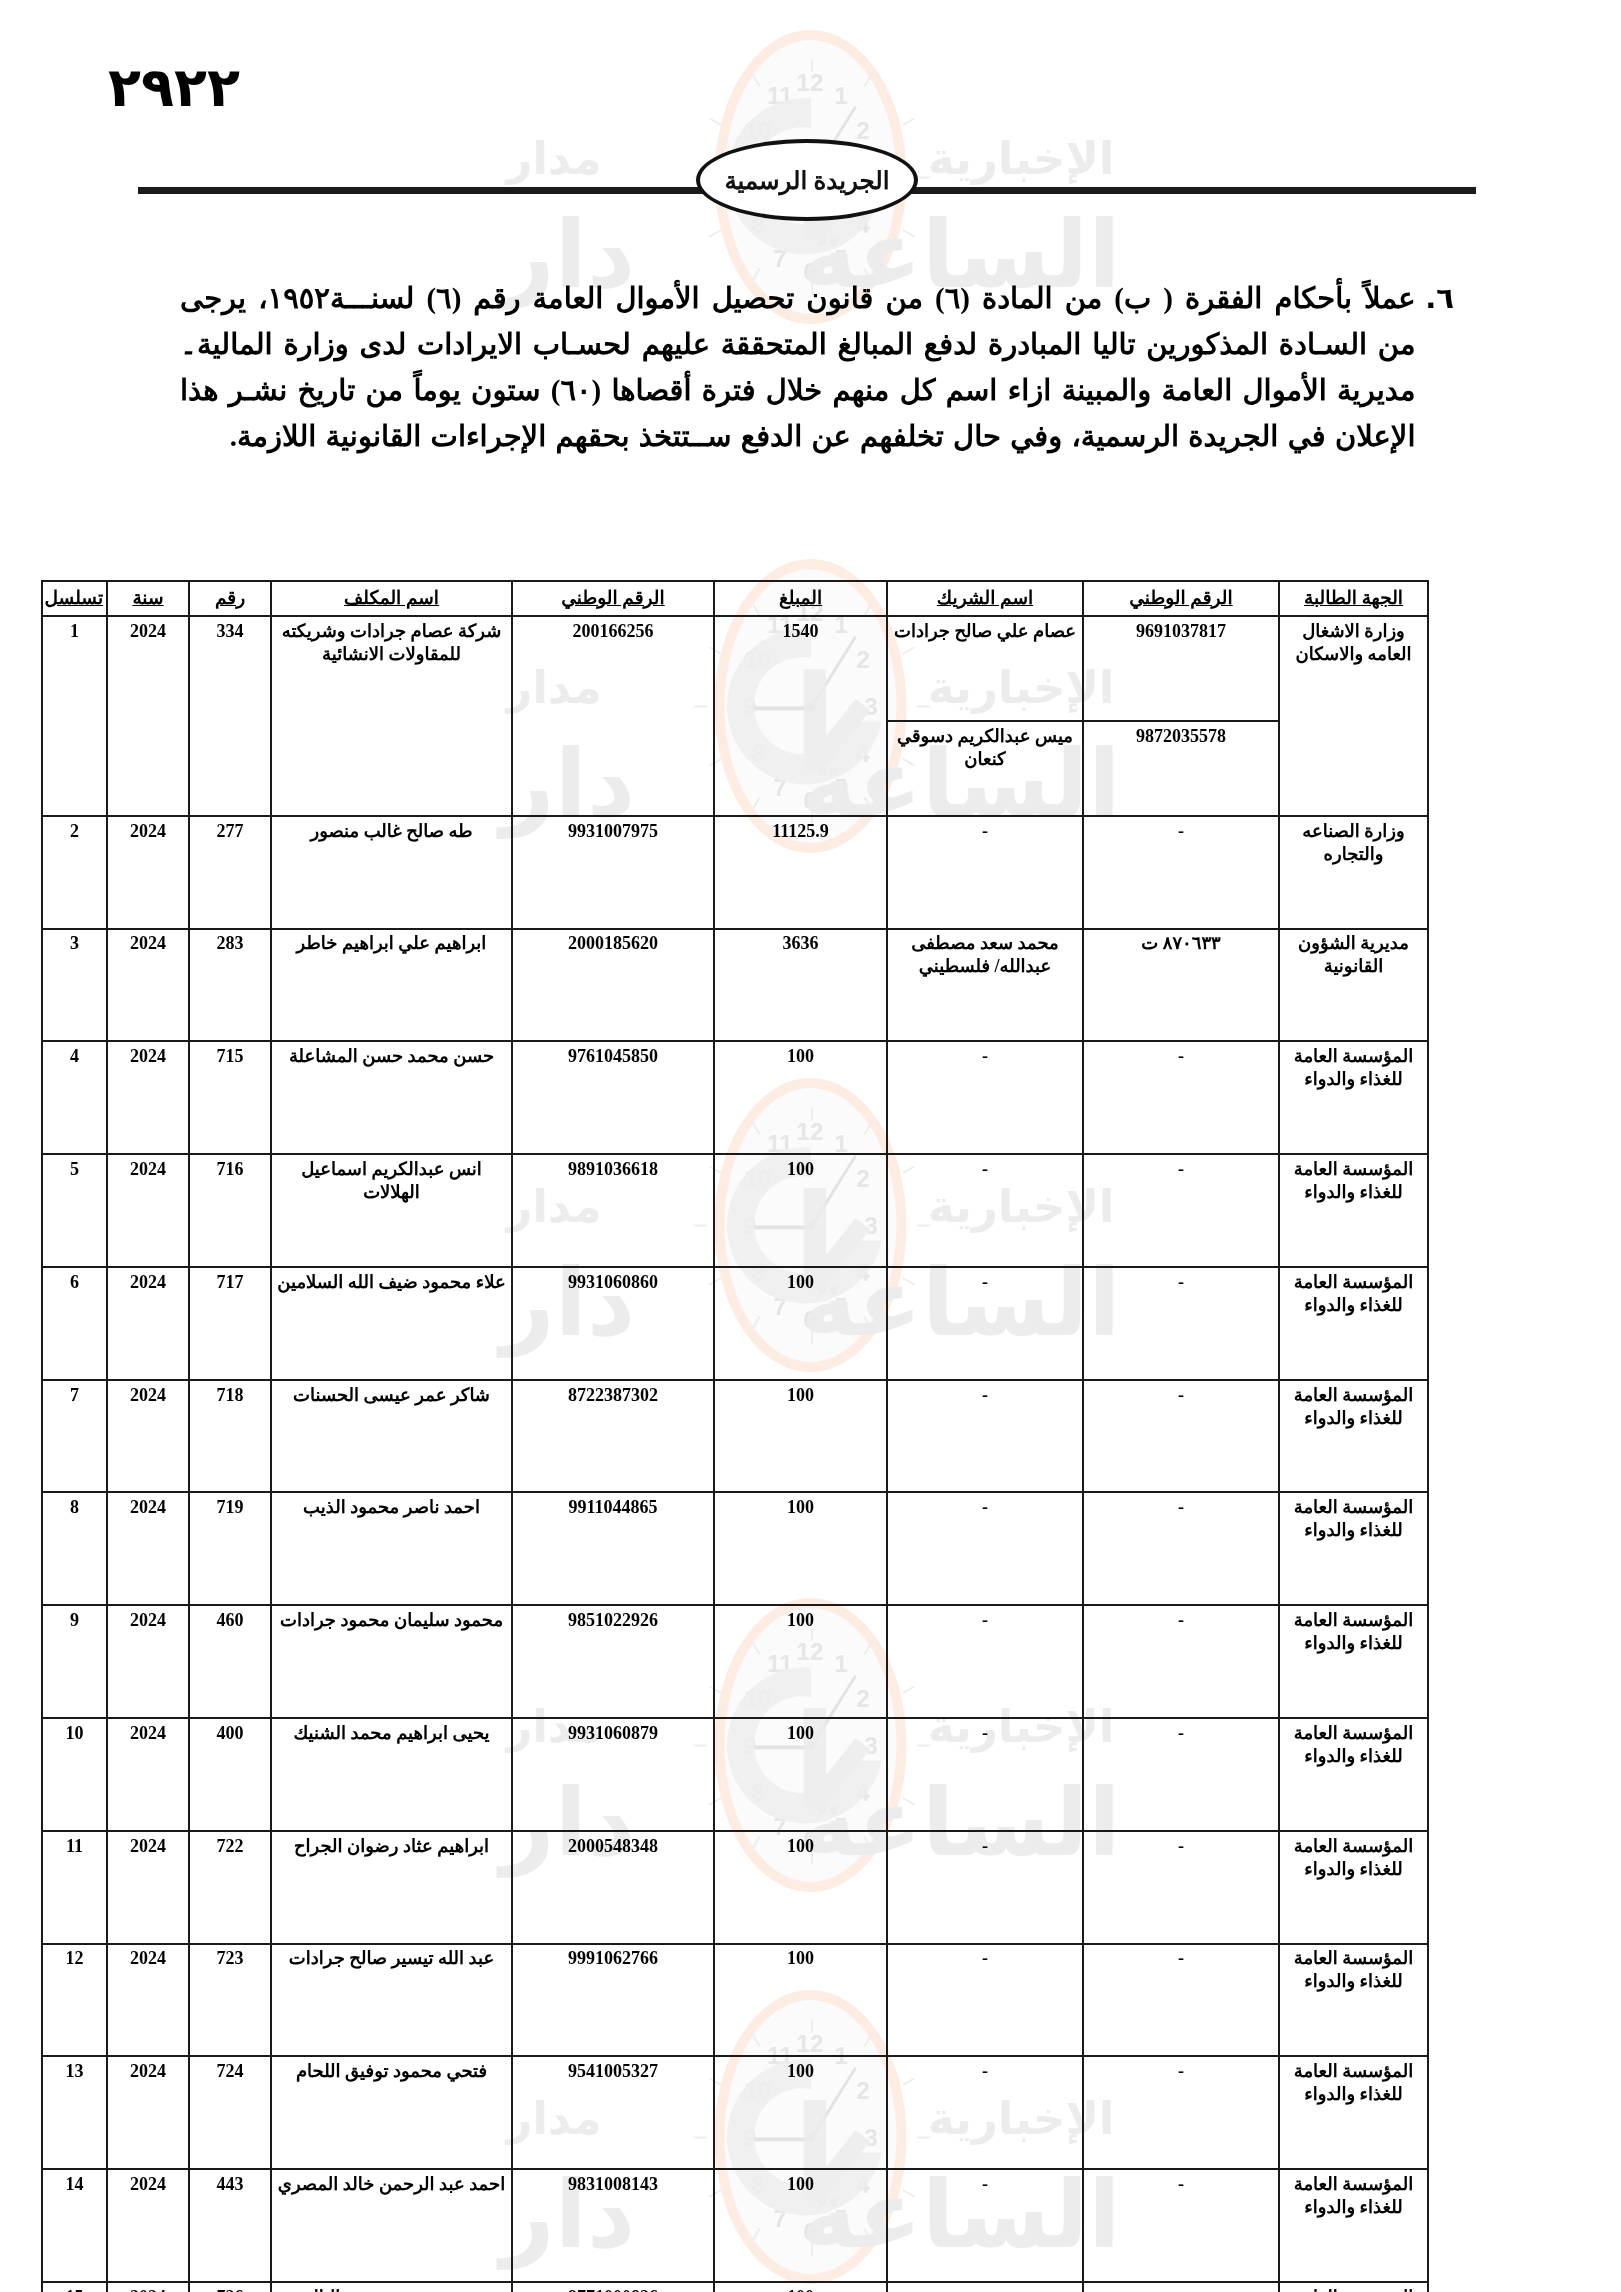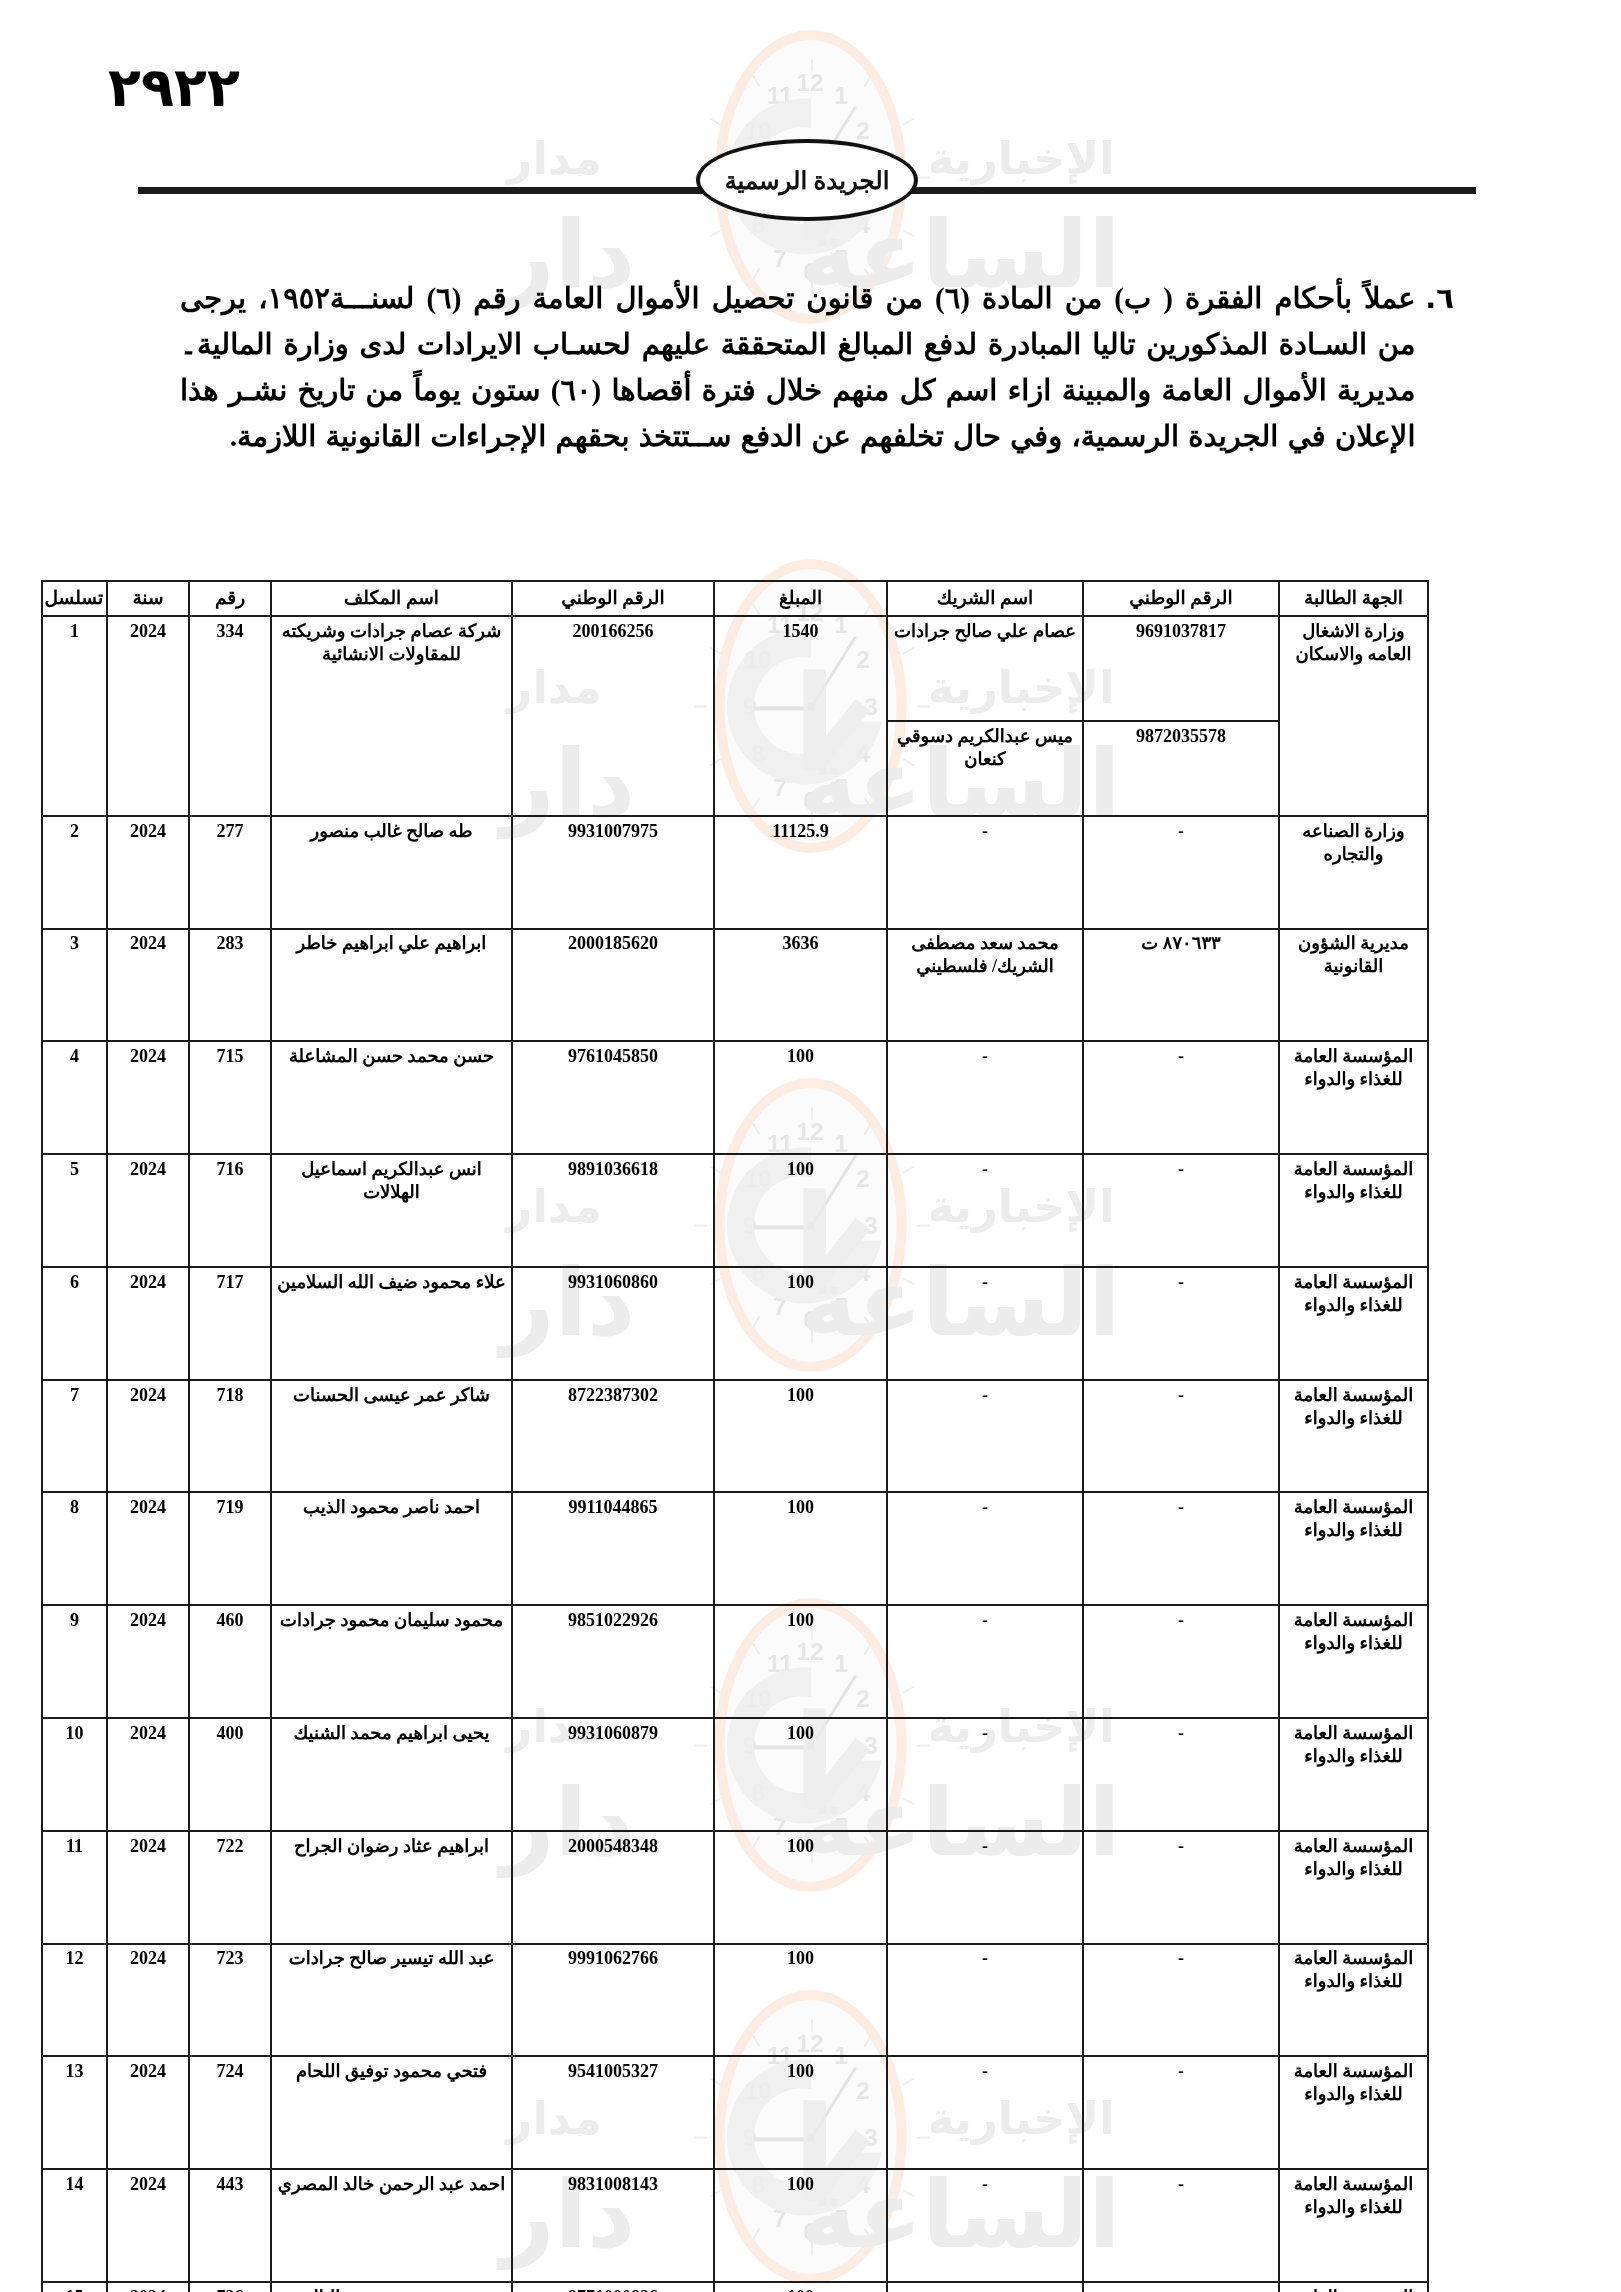--- a/index.html
+++ b/index.html
@@ -232,20 +232,21 @@
     text-align: center;
     vertical-align: top;
     padding: 2.9px 2.9px 5.9px 2.9px;
     background: transparent;
   }
   table.gz th {
     font-size: 18.6px;
     padding: 4.9px 2.9px 6.9px 2.9px;
     vertical-align: middle;
     line-height: 1.15;
+    text-decoration: underline;
   }
   table.gz td {
     font-size: 18px;
     line-height: 1.28;
   }
   td.num, th.num {
     font-family: "Liberation Serif", "DejaVu Serif", serif;
   }
   .c-seq   { width: 65px; }
   .c-year  { width: 82px; }
@@ -543,21 +544,21 @@
               <td class="num">11125.9</td>
               <td class="num">9931007975</td>
               <td>طه صالح غالب منصور</td>
               <td class="num">277</td>
               <td class="num">2024</td>
               <td class="num">2</td>
             </tr>
             <tr class="tall">
               <td>مديرية الشؤون القانونية</td>
               <td>٨٧٠٦٣٣ ت</td>
-              <td>محمد سعد مصطفى الشريك/ فلسطيني</td>
+              <td>محمد سعد مصطفى عبدالله/ فلسطيني</td>
               <td class="num">3636</td>
               <td class="num">2000185620</td>
               <td>ابراهيم علي ابراهيم خاطر</td>
               <td class="num">283</td>
               <td class="num">2024</td>
               <td class="num">3</td>
             </tr>
             <tr class="tall">
               <td>المؤسسة العامة للغذاء والدواء</td>
               <td>-</td>

